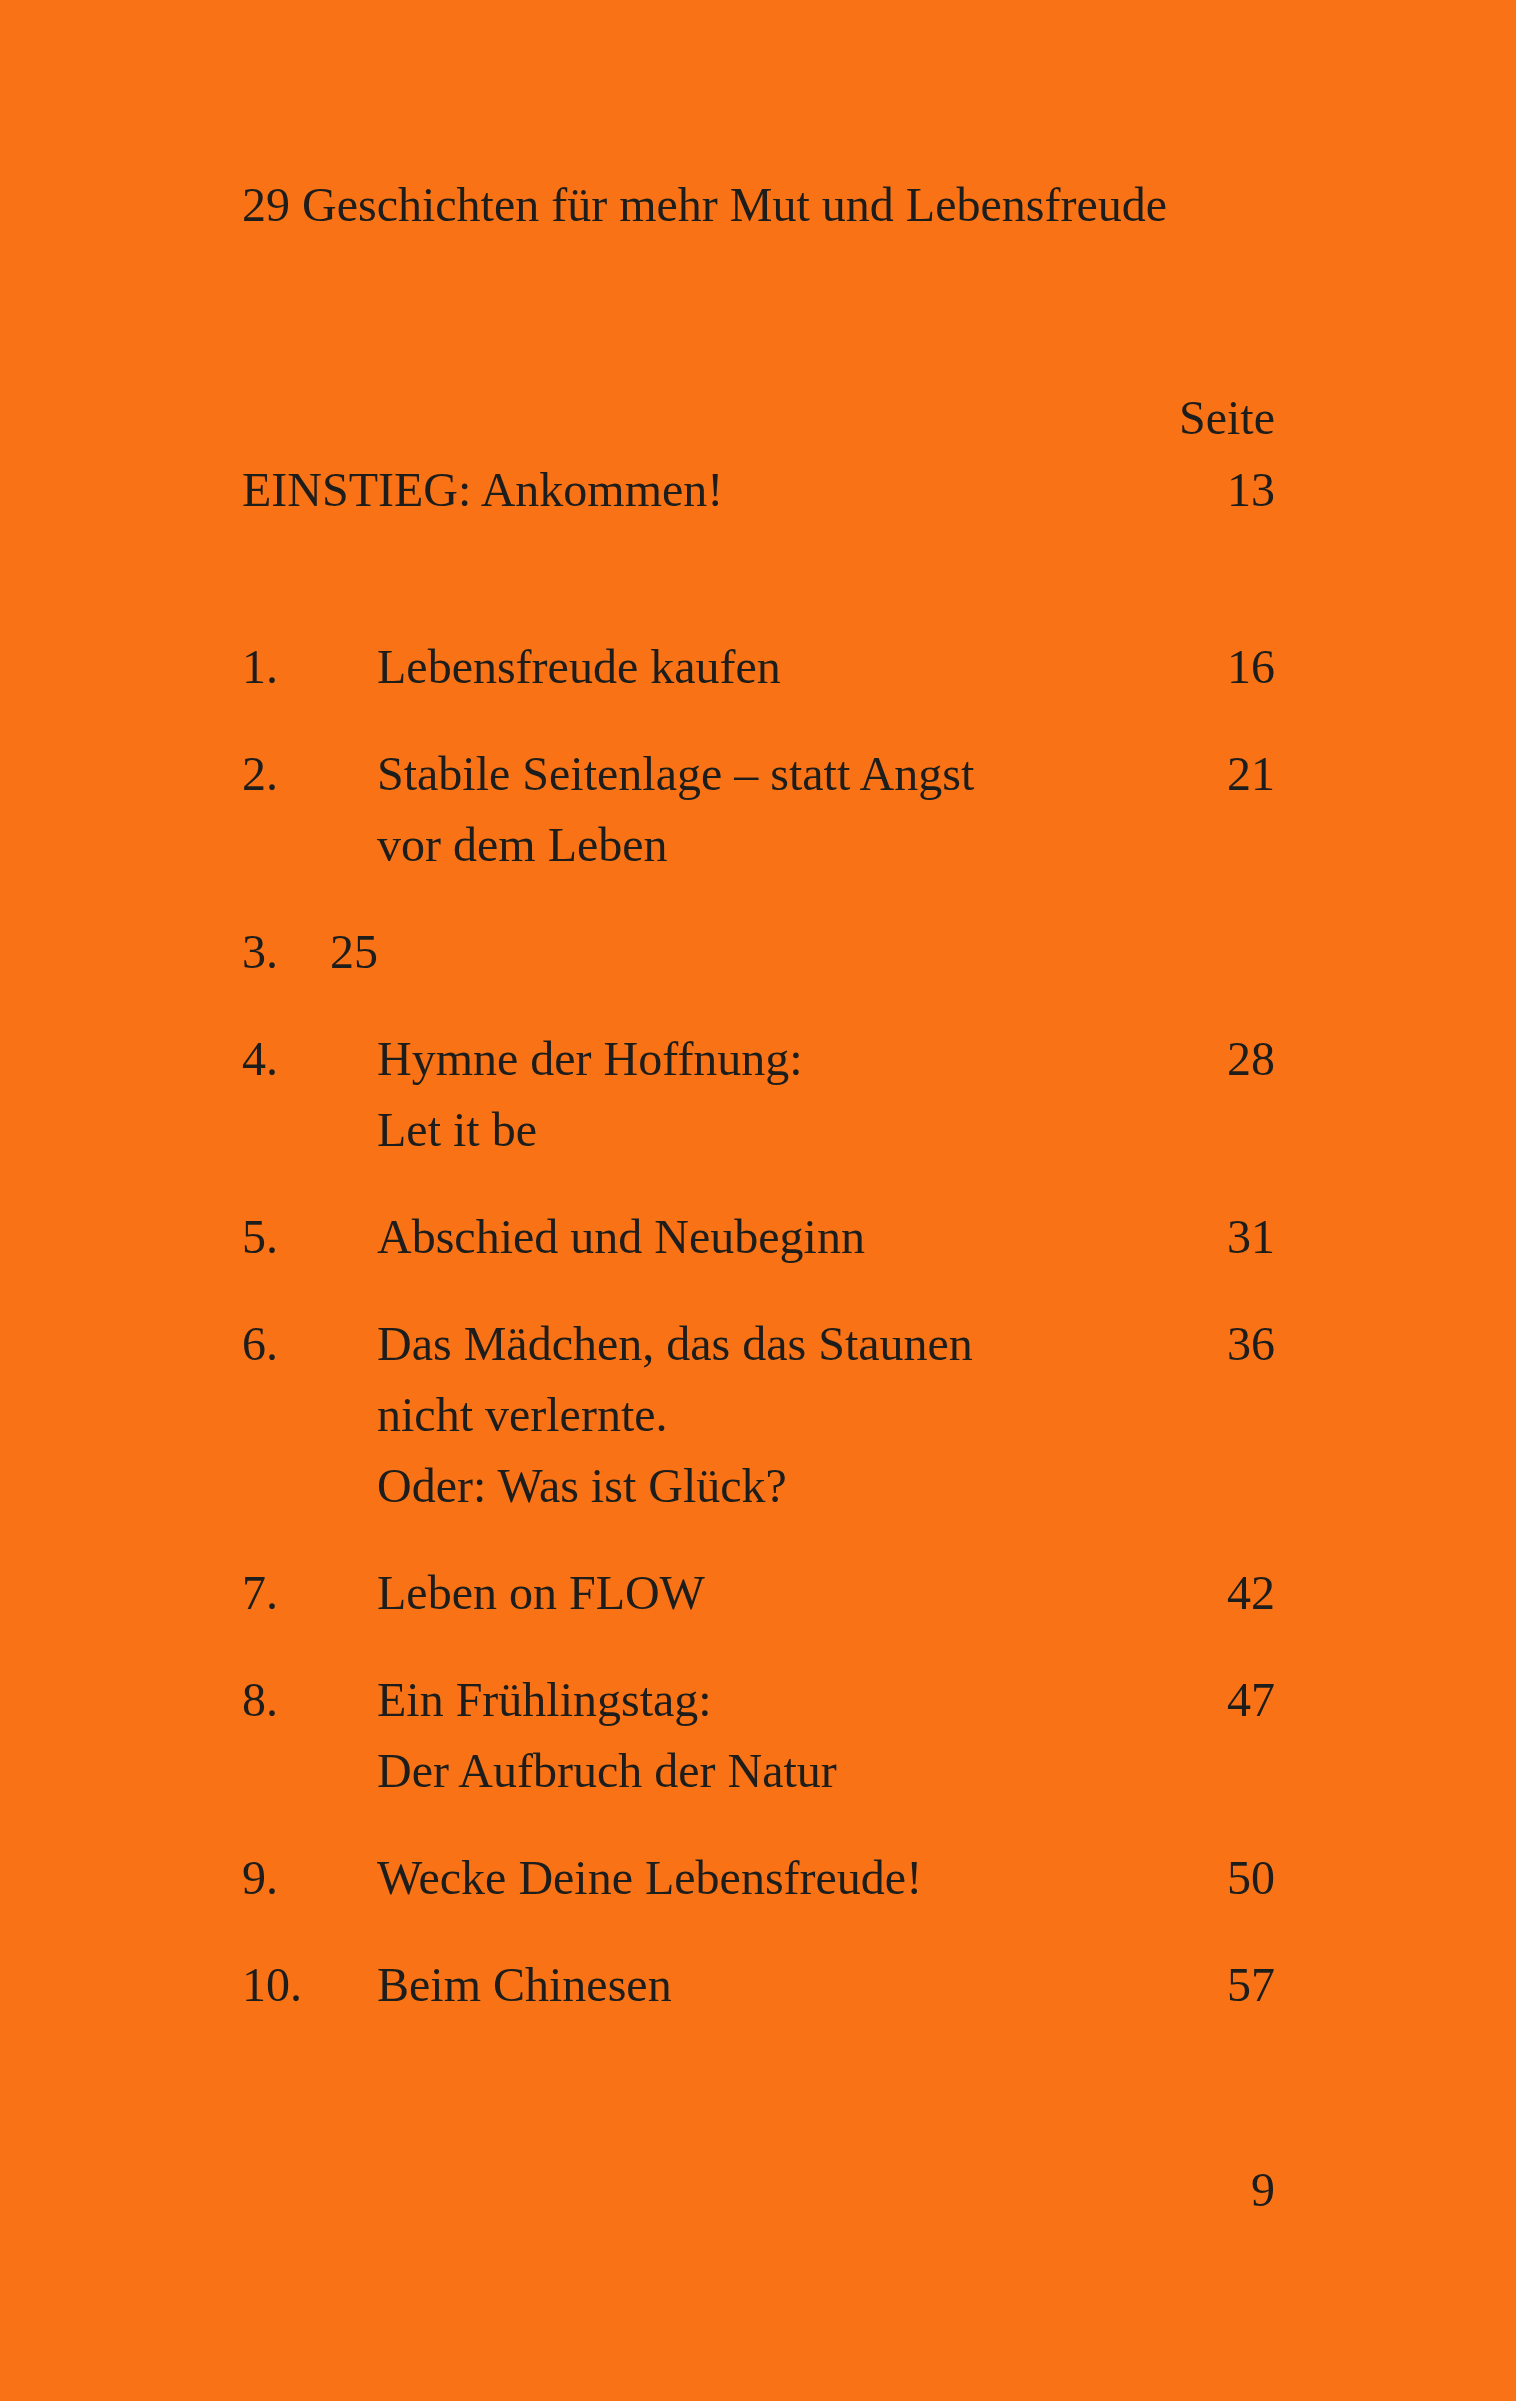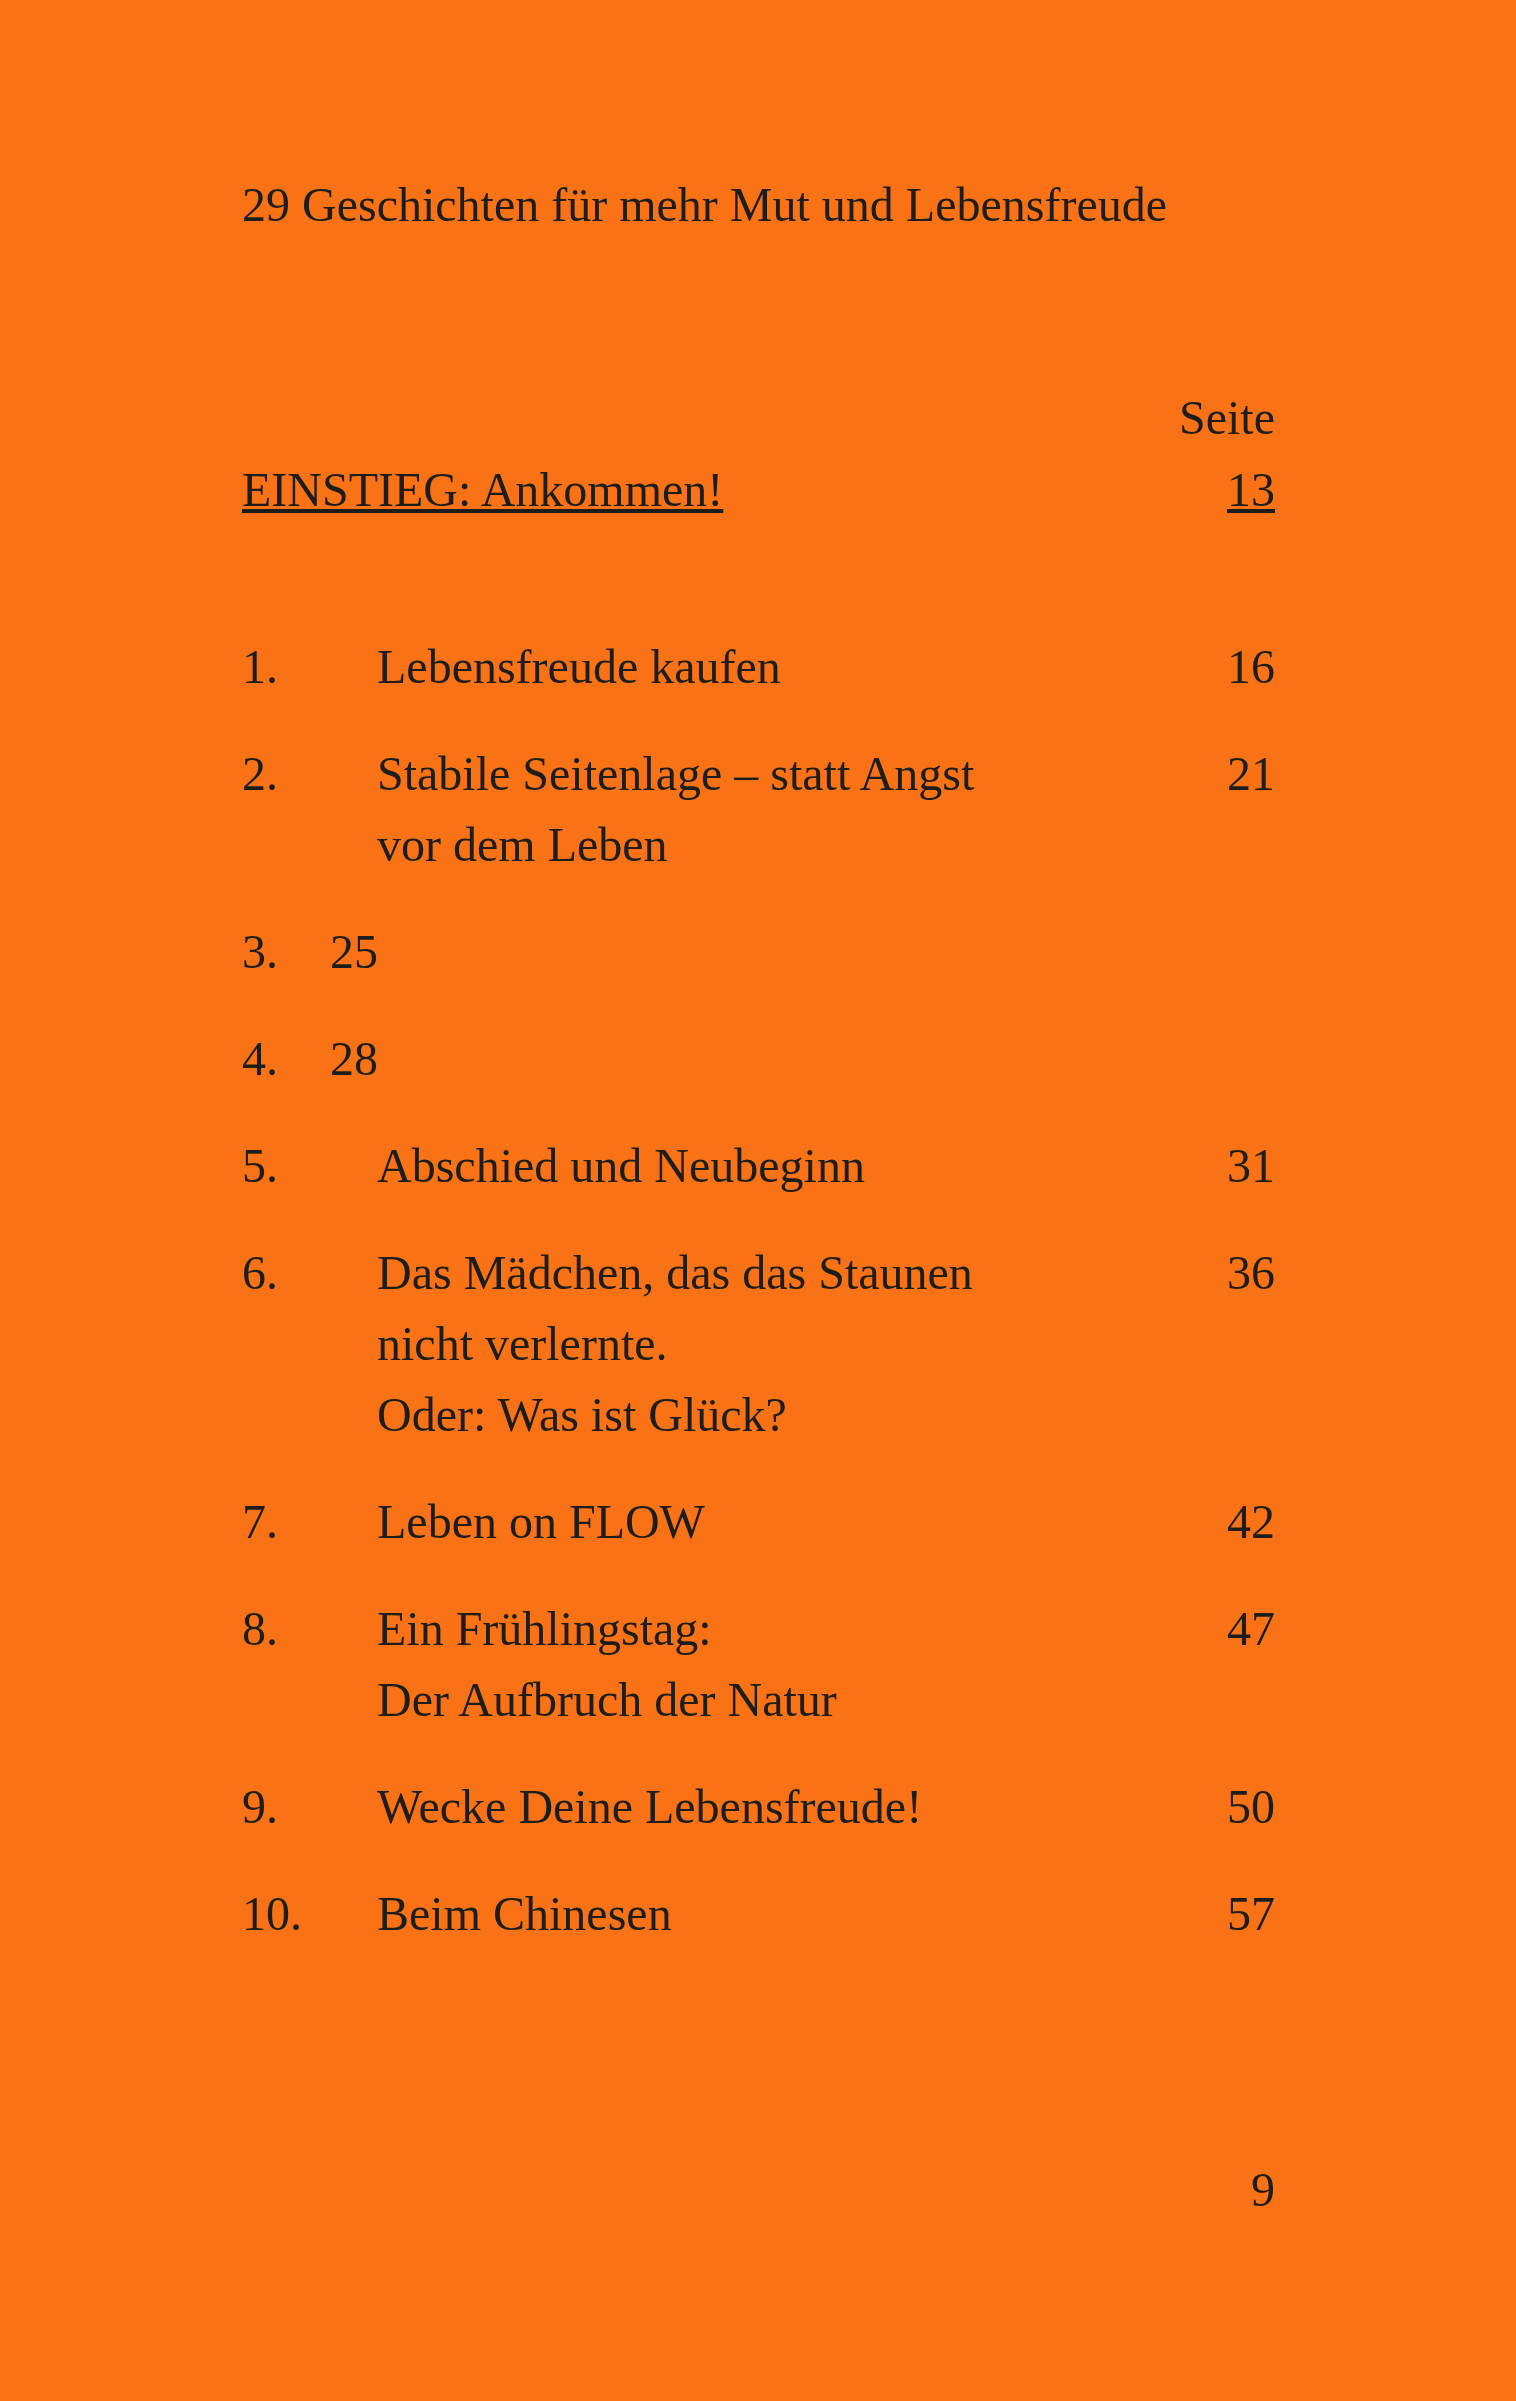--- a/index.html
+++ b/index.html
@@ -35,21 +35,20 @@
     text-align: right;
   }
   .intro-row {
     position: absolute;
     left: 242px;
     right: 242px;
     top: 454px;
     display: flex;
     justify-content: space-between;
     align-items: flex-start;
-    text-decoration: underline;
   }
   .toc-list {
     position: absolute;
     left: 242px;
     right: 242px;
     top: 631px;
   }
   .toc-entry {
     display: flex;
     align-items: flex-start;
@@ -106,20 +105,24 @@
           <span class="line">vor dem Leben</span>
         </div>
         <div class="toc-page">21</div>
       </div>
       <div class="toc-entry">
         <div class="toc-num">3.</div>
         <div class="toc-page">25</div>
       </div>
       <div class="toc-entry">
         <div class="toc-num">4.</div>
+        <div class="toc-title">
+          <span class="line">Hymne der Hoffnung:</span>
+          <span class="line">Let it be</span>
+        </div>
         <div class="toc-page">28</div>
       </div>
       <div class="toc-entry">
         <div class="toc-num">5.</div>
         <div class="toc-title">
           <span class="line">Abschied und Neubeginn</span>
         </div>
         <div class="toc-page">31</div>
       </div>
       <div class="toc-entry">

